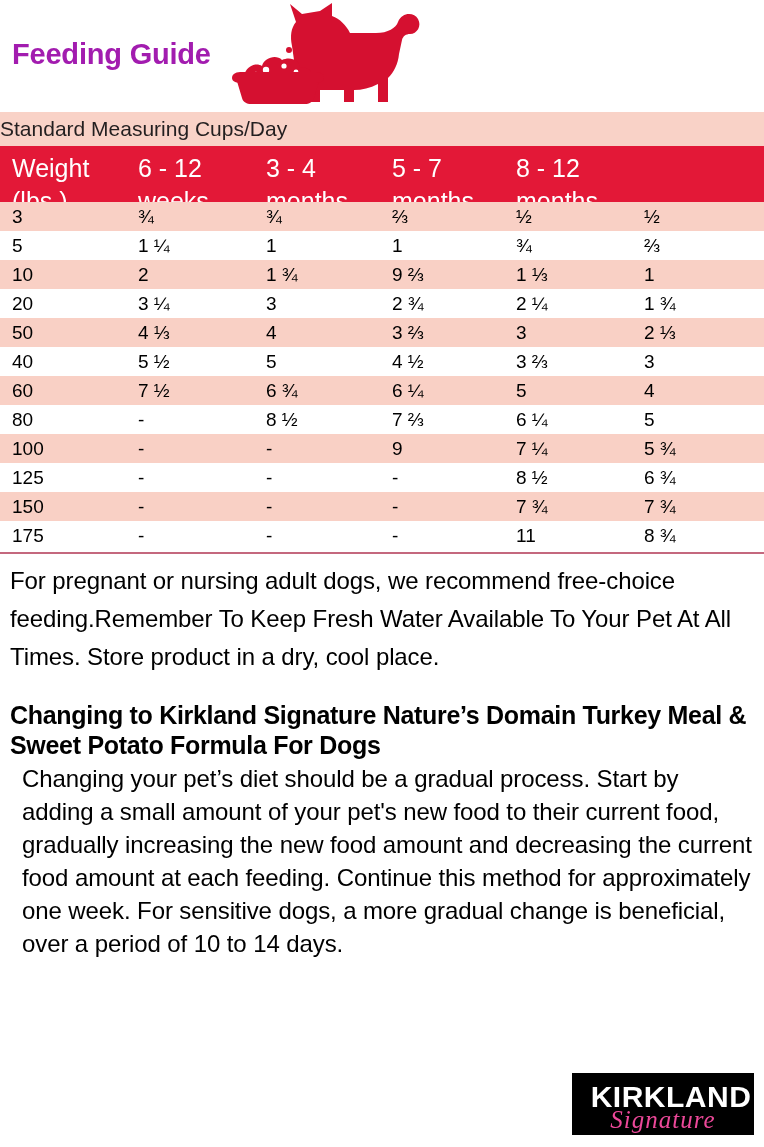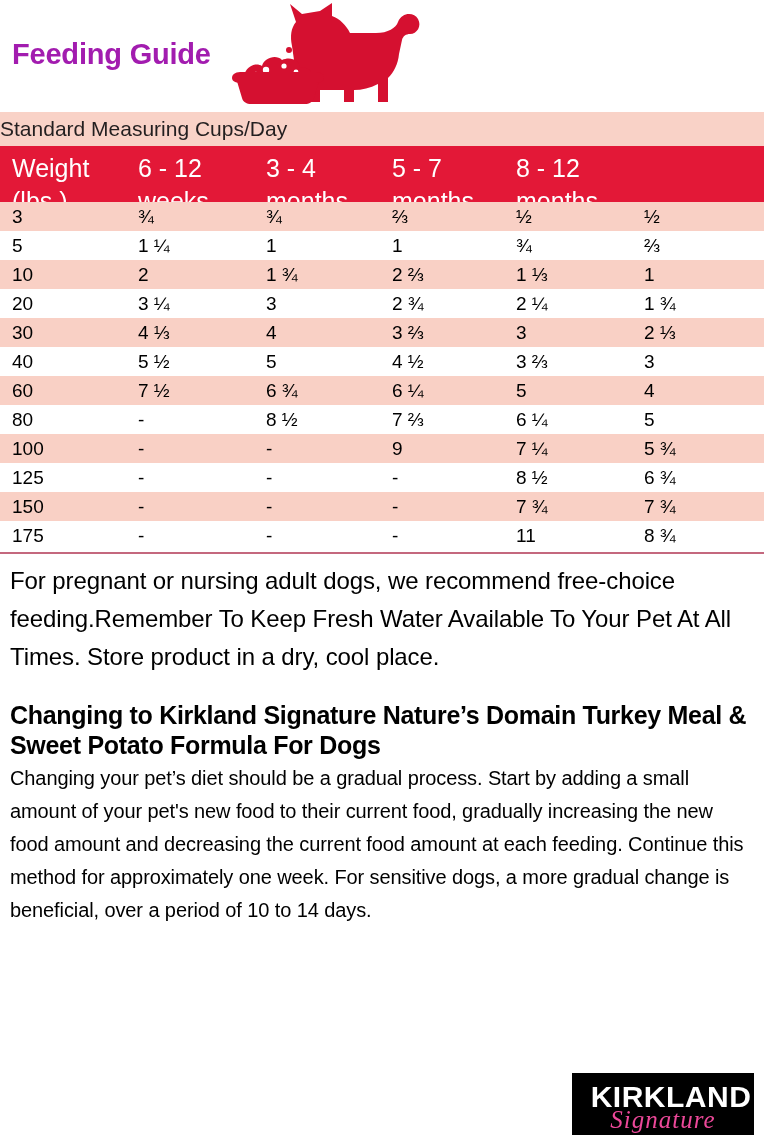--- a/index.html
+++ b/index.html
@@ -97,22 +97,22 @@
     letter-spacing: -0.1px;
   }
   .subhead {
     margin: 24px 10px 0 10px;
     font-size: 25px;
     font-weight: bold;
     line-height: 30px;
     letter-spacing: -0.3px;
   }
   .para {
-    margin: 2px 10px 0 10px;
-    font-size: 20px;
+    margin: 2px 10px 0 22px;
+    font-size: 24px;
     line-height: 33px;
     letter-spacing: -0.1px;
   }
 
   
   .logo {
     position: absolute;
     right: 10px;
     bottom: 12px;
     width: 182px;
@@ -214,34 +214,34 @@
       <div class="cell c1">1 ¼</div>
       <div class="cell c2">1</div>
       <div class="cell c3">1</div>
       <div class="cell c4">¾</div>
       <div class="cell c5">⅔</div>
     </div>
     <div class="trow alt">
       <div class="cell c0">10</div>
       <div class="cell c1">2</div>
       <div class="cell c2">1 ¾</div>
-      <div class="cell c3">2 ⅔</div>
+      <div class="cell c3">9 ⅔</div>
       <div class="cell c4">1 ⅓</div>
       <div class="cell c5">1</div>
     </div>
     <div class="trow">
       <div class="cell c0">20</div>
       <div class="cell c1">3 ¼</div>
       <div class="cell c2">3</div>
       <div class="cell c3">2 ¾</div>
       <div class="cell c4">2 ¼</div>
       <div class="cell c5">1 ¾</div>
     </div>
     <div class="trow alt">
-      <div class="cell c0">30</div>
+      <div class="cell c0">50</div>
       <div class="cell c1">4 ⅓</div>
       <div class="cell c2">4</div>
       <div class="cell c3">3 ⅔</div>
       <div class="cell c4">3</div>
       <div class="cell c5">2 ⅓</div>
     </div>
     <div class="trow">
       <div class="cell c0">40</div>
       <div class="cell c1">5 ½</div>
       <div class="cell c2">5</div>

